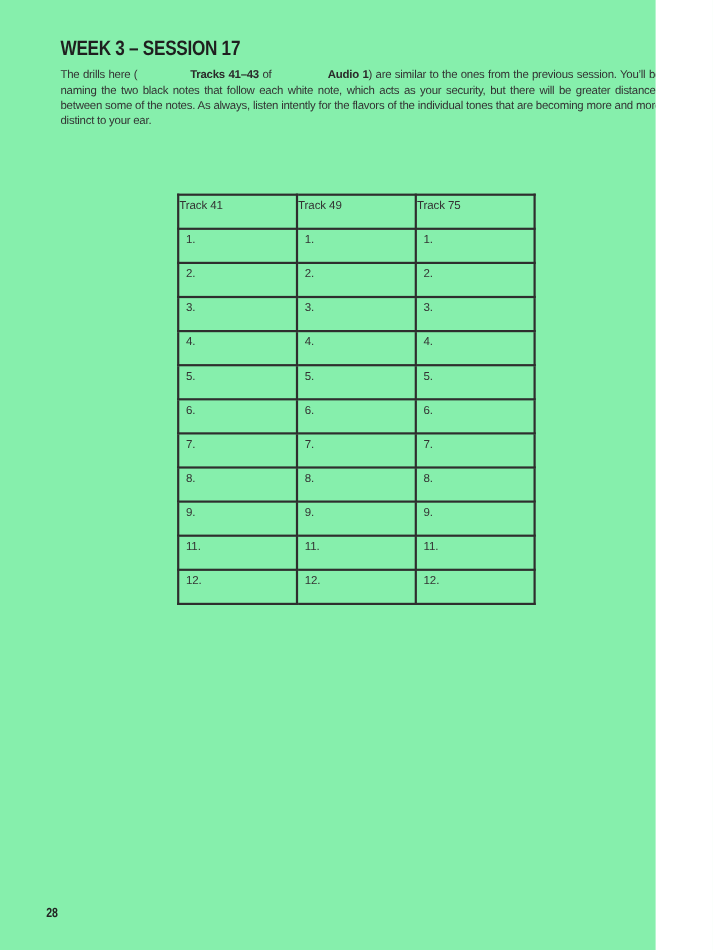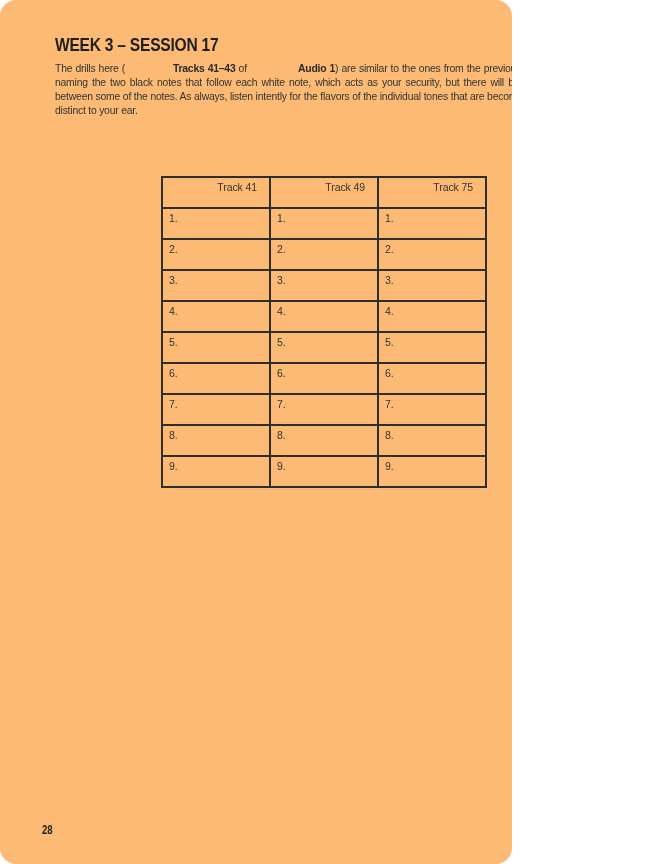--- a/index.html
+++ b/index.html
@@ -2,27 +2,26 @@
 <html><head>
 <meta charset="utf-8">
 <style>
   html, body {
     margin: 0;
     padding: 0;
     background: #ffffff;
   }
   .page {
     position: relative;
-    width: 512px;
+    width: 596px;
     height: 864px;
-    background: #fdba74;
+    background: #86efac;
     font-family: "Liberation Sans", sans-serif;
     color: #2f2f2f;
     overflow: hidden;
-    border-radius: 16px;
   }
   .doc-title {
     position: absolute;
     left: 55px;
     top: 34px;
     margin: 0;
     font-size: 19px;
     font-weight: bold;
     letter-spacing: -0.3px;
     color: #1f1f1f;
@@ -62,22 +61,22 @@
     border: 2px solid #2e2e2e;
     font-size: 10.5px;
     font-weight: normal;
     letter-spacing: -0.1px;
     color: #333333;
     vertical-align: top;
     overflow: hidden;
   }
   .track-table th {
     height: 26px;
-    padding: 3px 12px 0 0;
-    text-align: right;
+    padding: 3px 0 0 0;
+    text-align: left;
     margin-left: 12px;
   }
   .track-table td {
     height: 26px;
     padding: 3px 0 0 6px;
     text-align: left;
   }
   .page-number {
     position: absolute;
     left: 42px;
@@ -147,18 +146,28 @@
         <tr>
           <td><span>8.</span></td>
           <td><span>8.</span></td>
           <td><span>8.</span></td>
         </tr>
         <tr>
           <td><span>9.</span></td>
           <td><span>9.</span></td>
           <td><span>9.</span></td>
         </tr>
+        <tr>
+          <td><span>11.</span></td>
+          <td><span>11.</span></td>
+          <td><span>11.</span></td>
+        </tr>
+        <tr>
+          <td><span>12.</span></td>
+          <td><span>12.</span></td>
+          <td><span>12.</span></td>
+        </tr>
       </tbody>
   </table>
 
   <div class="page-number">28</div>
 
 </div>
 
 </body></html>

